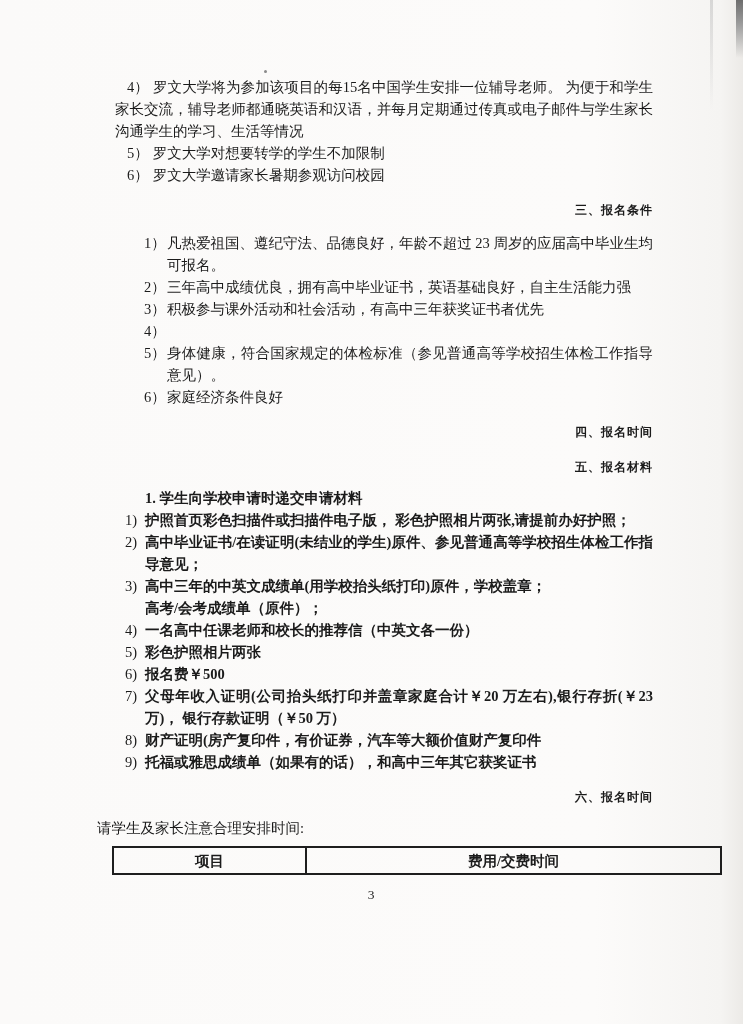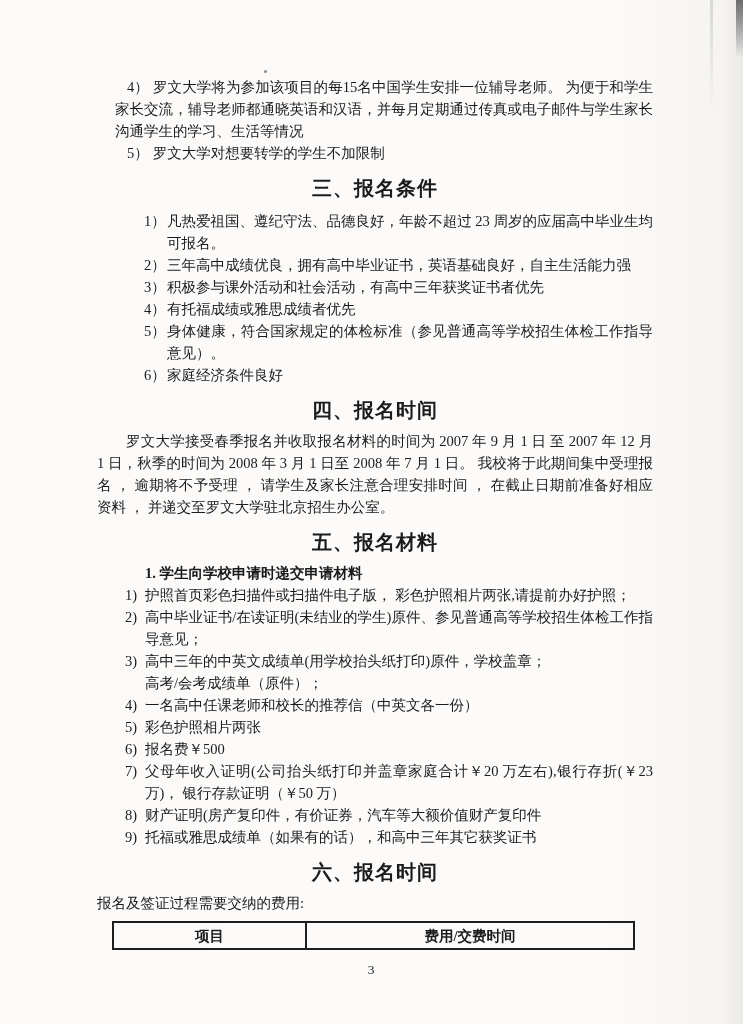--- a/index.html
+++ b/index.html
@@ -38,43 +38,43 @@
     line-height: 22px;
     text-align: justify;
     margin-left: 12px;
   }
   
   .cont-item { padding-left: 18px; text-indent: 12px; }
   .cont-item .num { margin-right: 4px; }
   
   .sec-heading {
     font-weight: bold;
-    font-size: 20px;
+    font-size: 12px;
     line-height: 22px;
     margin-top: 13px;
     letter-spacing: 1px;
-    text-align: center;
+    text-align: right;
   }
   
   .s3-list { margin-top: 11px; }
   .s3-item { display: flex; }
   .s3-item .num { flex: 0 0 23px; margin-left: 47px; }
   .s3-item .txt { flex: 1; white-space: pre-line; }
   
   .s4-para { margin-top: 9px; text-indent: 2em; }
   
   .s5-sub { margin-top: 9px; margin-left: 48px; font-weight: bold; text-align: left; }
   .s5-item { display: flex; }
   .s5-item .num { flex: 0 0 20px; margin-left: 28px; }
-  .s5-item .txt { flex: 1; white-space: pre-line; }
+  .s5-item .txt { flex: 1; white-space: pre-line; font-weight: bold; }
   
   .s6-intro { margin-top: 9px; text-align: left; }
   .fees-table {
     margin-top: 7px; margin-left: 15px;
-    width: 523px;
+    width: 610px;
     border-collapse: collapse;
     table-layout: fixed;
   }
   .fees-table th {
     border: 2px solid #1e1e1e;
     height: 25px;
     font-size: 14.5px;
     font-weight: 600;
     text-align: center;
     vertical-align: middle;
@@ -96,52 +96,51 @@
 
   <div class="corner-smudge"></div>
   <div class="edge-streak"></div>
   <div class="speck"></div>
 
   <div class="content">
 
     <div>
       <div class="cont-item"><span class="num">4）</span><span>罗文大学将为参加该项目的每15名中国学生安排一位辅导老师。 为便于和学生家长交流，辅导老师都通晓英语和汉语，并每月定期通过传真或电子邮件与学生家长沟通学生的学习、生活等情况</span></div>
       <div class="cont-item"><span class="num">5）</span><span>罗文大学对想要转学的学生不加限制</span></div>
+      <div class="cont-item"><span class="num">6）</span><span>罗文大学邀请家长暑期参观访问校园</span></div>
     </div>
 
     <div class="sec-heading">三、报名条件</div>
     <div class="s3-list">
       <div class="s3-item">
           <span class="num">1）</span>
           <span class="txt">凡热爱祖国、遵纪守法、品德良好，年龄不超过 23 周岁的应届高中毕业生均可报名。</span>
         </div>
       <div class="s3-item">
           <span class="num">2）</span>
           <span class="txt">三年高中成绩优良，拥有高中毕业证书，英语基础良好，自主生活能力强</span>
         </div>
       <div class="s3-item">
           <span class="num">3）</span>
           <span class="txt">积极参与课外活动和社会活动，有高中三年获奖证书者优先</span>
         </div>
       <div class="s3-item">
           <span class="num">4）</span>
-          <span class="txt">有托福成绩或雅思成绩者优先</span>
         </div>
       <div class="s3-item">
           <span class="num">5）</span>
           <span class="txt">身体健康，符合国家规定的体检标准（参见普通高等学校招生体检工作指导意见）。</span>
         </div>
       <div class="s3-item">
           <span class="num">6）</span>
           <span class="txt">家庭经济条件良好</span>
         </div>
     </div>
 
     <div class="sec-heading">四、报名时间</div>
-    <div class="s4-para">罗文大学接受春季报名并收取报名材料的时间为 2007 年 9 月 1 日  至  2007 年 12 月 1 日，秋季的时间为 2008 年 3 月 1 日至 2008 年 7 月 1 日。  我校将于此期间集中受理报名 ， 逾期将不予受理 ， 请学生及家长注意合理安排时间 ， 在截止日期前准备好相应资料 ， 并递交至罗文大学驻北京招生办公室。</div>
 
     <div class="sec-heading">五、报名材料</div>
     <div class="s5-sub">1. 学生向学校申请时递交申请材料</div>
     <div>
       <div class="s5-item">
           <span class="num">1)</span>
           <span class="txt">护照首页彩色扫描件或扫描件电子版， 彩色护照相片两张,请提前办好护照；</span>
         </div>
       <div class="s5-item">
           <span class="num">2)</span>
@@ -172,21 +171,21 @@
           <span class="num">8)</span>
           <span class="txt">财产证明(房产复印件，有价证券，汽车等大额价值财产复印件</span>
         </div>
       <div class="s5-item">
           <span class="num">9)</span>
           <span class="txt">托福或雅思成绩单（如果有的话），和高中三年其它获奖证书</span>
         </div>
     </div>
 
     <div class="sec-heading">六、报名时间</div>
-    <div class="s6-intro">报名及签证过程需要交纳的费用:</div>
+    <div class="s6-intro">请学生及家长注意合理安排时间:</div>
 
     <table class="fees-table">
       <colgroup>
           <col class="col-item">
           <col>
         </colgroup>
       <tbody>
           <tr>
         <th>项目</th>
         <th>费用/交费时间</th>

